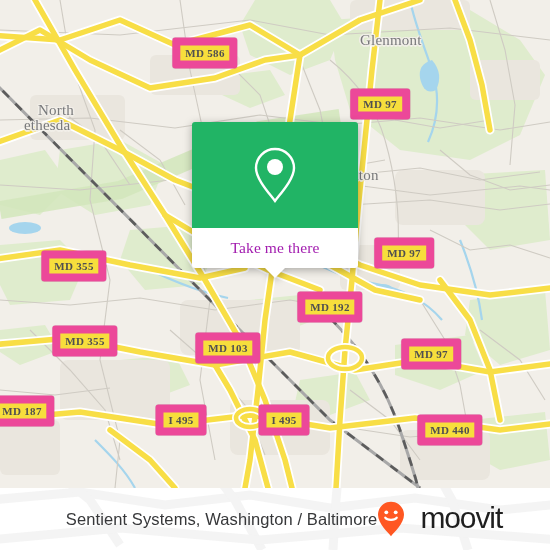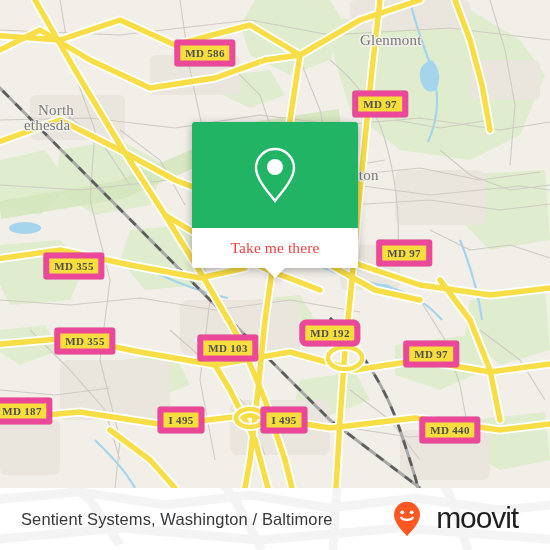--- a/index.html
+++ b/index.html
@@ -43,21 +43,21 @@
       1.5px 0 #f2efe9, -1.5px 0 #f2efe9, 0 1.5px #f2efe9, 0 -1.5px #f2efe9,
       1px 1px #f2efe9, -1px -1px #f2efe9, 1px -1px #f2efe9, -1px 1px #f2efe9;
     pointer-events: none;
   }
   .place-label.two-line { line-height: 15px; }
 
   
   .shield {
     position: absolute;
     background: #f7de3c;
-    border: 6px solid #ec4899;
+    border: 8px solid #ec4899;
     border-radius: 3px;
     color: #4f4f50;
     font-size: 11px;
     font-weight: bold;
     letter-spacing: .3px;
     padding: 1px 5px 2px 5px;
     white-space: nowrap;
     box-shadow: 0 0 0 .5px rgba(0,0,0,.08);
     transform: translate(-50%, -50%);
   }
@@ -90,21 +90,21 @@
     align-items: center;
     justify-content: center;
   }
   #popup-label {
     height: 40px;
     background: #ffffff;
     border-radius: 0 0 3px 3px;
     display: flex;
     align-items: center;
     justify-content: center;
-    color: #ef4444;
+    color: #a21caf;
     font-size: 15.5px;
     letter-spacing: .1px;
   }
   #popup-tail {
     position: absolute;
     left: 50%;
     bottom: -10px;
     width: 0; height: 0;
     margin-left: -11px;
     border-left: 11px solid transparent;
@@ -126,22 +126,22 @@
     position: absolute;
     left: 0; top: -488px;
     opacity: .07;
     pointer-events: none;
   }
   #footer-inner {
     position: relative;
     height: 100%;
     display: flex;
     align-items: center;
-    justify-content: space-between;
-    padding: 0 32px 0 21px;
+    justify-content: center;
+    padding: 0 3px 0 21px;
     box-sizing: border-box;
   }
   #footer-title {
     color: #37383a;
     font-size: 16.5px;
     letter-spacing: .1px;
     white-space: nowrap;
   }
   #brand {
     display: flex;
@@ -308,21 +308,21 @@
     </div>
 
     <div class="place-label" style="left:352px; top:167px;">
       <span>aton</span>
     </div>
 
     <div class="shield" style="left:205px; top:53px;">MD 586</div>
     <div class="shield" style="left:380px; top:104px;">MD 97</div>
     <div class="shield" style="left:404px; top:253px;">MD 97</div>
     <div class="shield" style="left:74px;  top:266px;">MD 355</div>
-    <div class="shield" style="left:330px; top:333px;border-radius:7px;">MD 192</div>
+    <div class="shield" style="left:330px; top:307px;">MD 192</div>
     <div class="shield" style="left:85px;  top:341px;">MD 355</div>
     <div class="shield" style="left:228px; top:348px;">MD 103</div>
     <div class="shield" style="left:431px; top:354px;">MD 97</div>
     <div class="shield" style="left:22px;  top:411px;">MD 187</div>
     <div class="shield" style="left:181px; top:420px;">I 495</div>
     <div class="shield" style="left:284px; top:420px;">I 495</div>
     <div class="shield" style="left:450px; top:430px;">MD 440</div>
 
     <div id="popup">
       <div id="popup-image">

